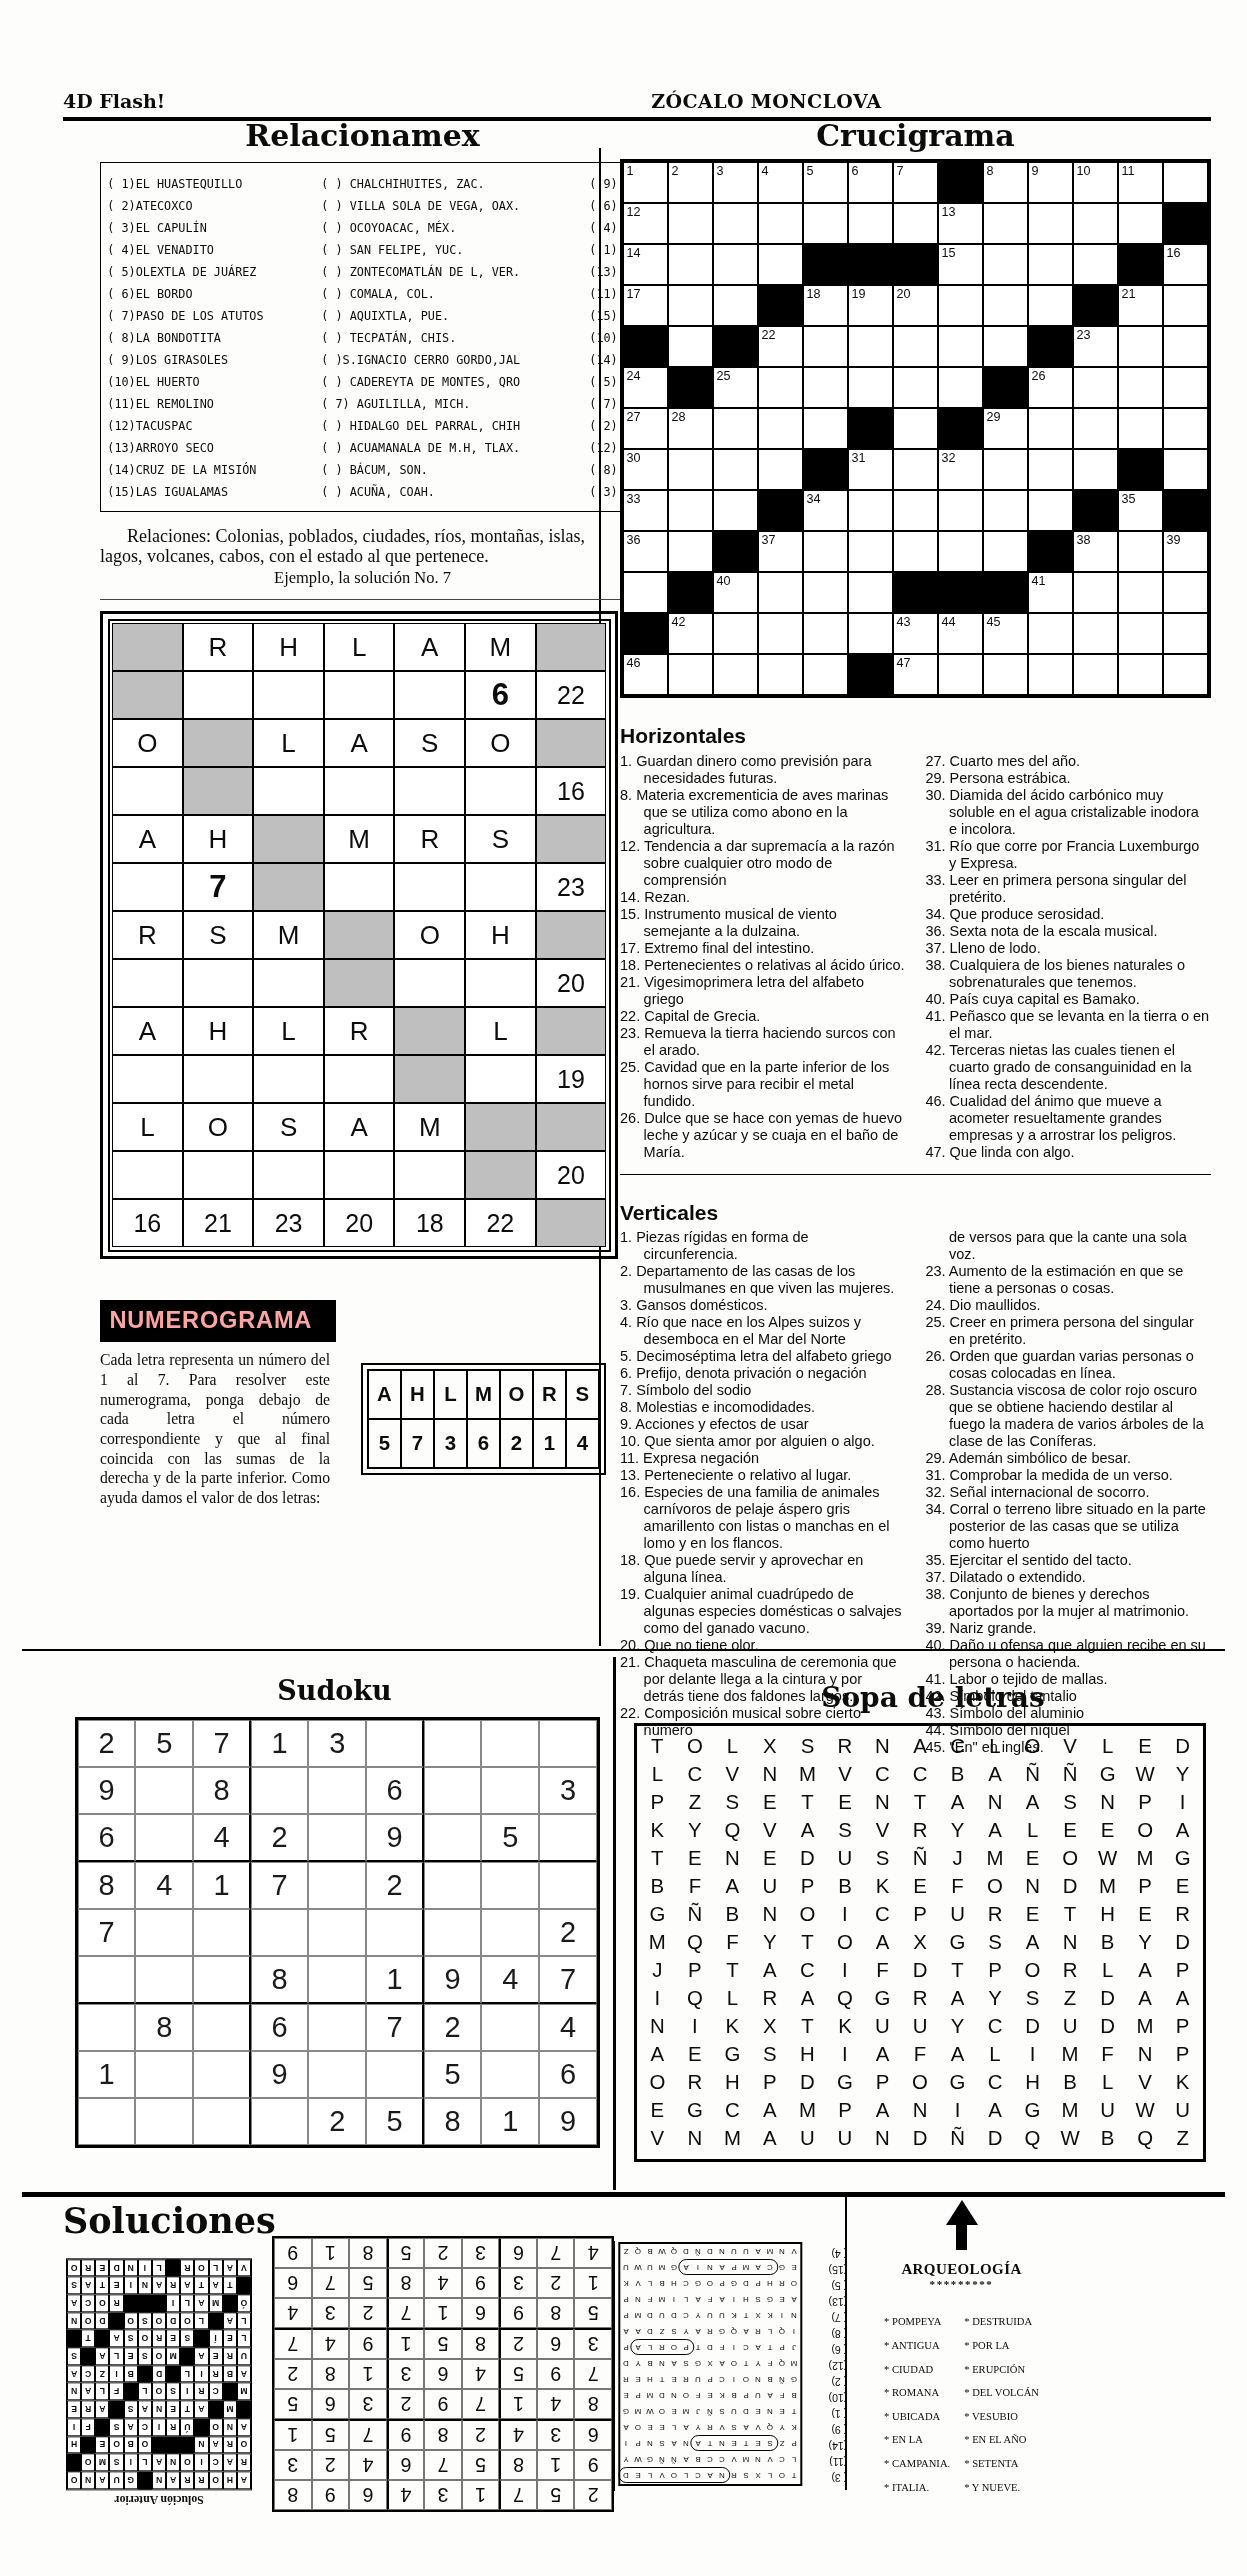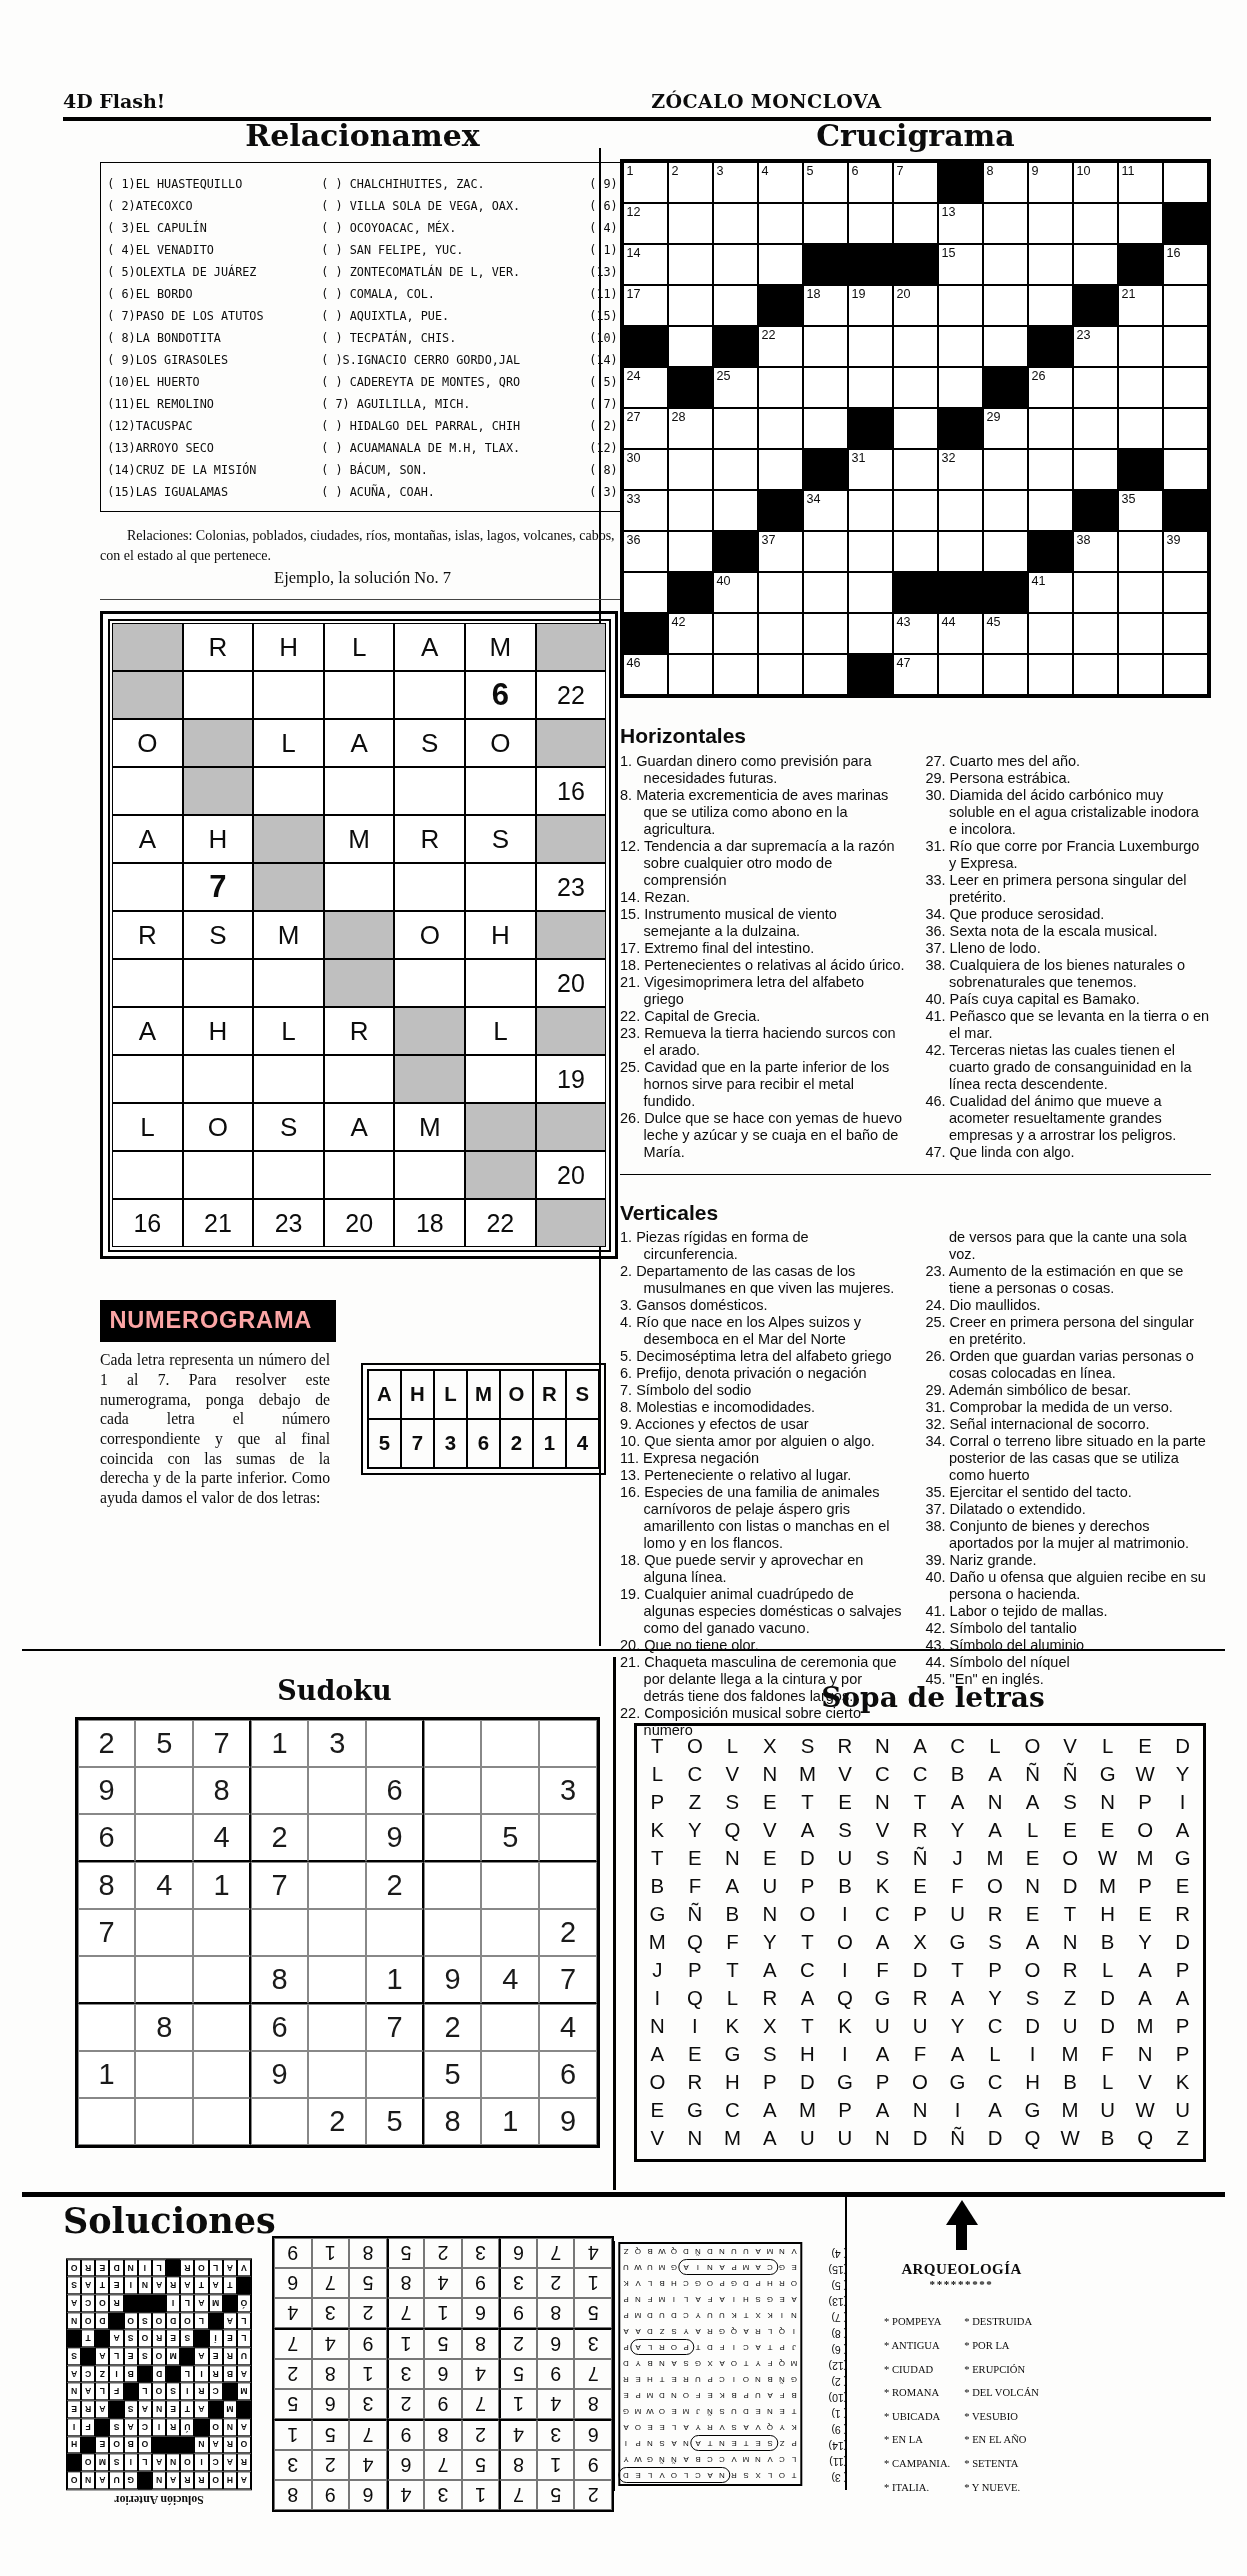--- a/index.html
+++ b/index.html
@@ -20,21 +20,21 @@
   .hdiv-bot{position:absolute;left:22px;top:2192px;width:1203px;height:4.7px;background:#000;}
 
   
   .rel{position:absolute;left:63px;top:118px;width:525px;padding-left:37px;}
   .rel-title{text-align:center;font-family:"DejaVu Serif",serif;font-weight:bold;font-size:30px;}
   .rel-box{margin-top:9.4px;border:1.6px solid #000;padding:9.4px 6.3px 7.9px 6.3px;}
   .rel-row{display:flex;font-family:"DejaVu Sans Mono",monospace;font-size:11.8px;line-height:22px;white-space:pre;}
   .rel-left{width:214px;}
   .rel-mid{flex:1;}
   .rel-num{width:38px;text-align:right;}
-  .rel-note{margin-top:14px;font-family:"Liberation Serif",serif;font-size:14px;line-height:20.4px;text-indent:27px;}
+  .rel-note{margin-top:14px;font-family:"Liberation Serif",serif;font-size:18px;line-height:20.4px;text-indent:27px;}
   .rel-example{margin-top:1.6px;text-align:center;font-family:"Liberation Serif",serif;font-size:16.5px;}
   .rel-rule{border:none;border-top:1.6px solid #444;margin:11px 0 0 0;}
 
   
   .num-outer{margin-top:11px;border:3.9px solid #000;padding:4.7px;width:503px;}
   .num-inner{border:2.4px solid #000;padding:2.4px;}
   .num-grid{display:grid;grid-template-columns:repeat(7,1fr);}
   .num-cell{border:0.8px solid #000;height:46px;display:flex;align-items:center;justify-content:center;
             font-size:26px;background:#fff;}
   .num-cell.gray{background:#bfbfbf;}
@@ -594,20 +594,21 @@
           <div class="clue"><span>20. </span><span>Que no tiene olor.</span></div>
           <div class="clue"><span>21. </span><span>Chaqueta masculina de ceremonia que por delante llega a la cintura y por detrás tiene dos faldones largos.</span></div>
           <div class="clue"><span>22. </span><span>Composición musical sobre cierto número</span></div>
         </div>
       <div class="clue-col" id="vclues2">
           <div class="clue-cont">de versos para que la cante una sola voz.</div>
           <div class="clue"><span>23. </span><span>Aumento de la estimación en que se tiene a personas o cosas.</span></div>
           <div class="clue"><span>24. </span><span>Dio maullidos.</span></div>
           <div class="clue"><span>25. </span><span>Creer en primera persona del singular en pretérito.</span></div>
           <div class="clue"><span>26. </span><span>Orden que guardan varias personas o cosas colocadas en línea.</span></div>
+          <div class="clue"><span>28. </span><span>Sustancia viscosa de color rojo oscuro que se obtiene haciendo destilar al fuego la madera de varios árboles de la clase de las Coníferas.</span></div>
           <div class="clue"><span>29. </span><span>Ademán simbólico de besar.</span></div>
           <div class="clue"><span>31. </span><span>Comprobar la medida de un verso.</span></div>
           <div class="clue"><span>32. </span><span>Señal internacional de socorro.</span></div>
           <div class="clue"><span>34. </span><span>Corral o terreno libre situado en la parte posterior de las casas que se utiliza como huerto</span></div>
           <div class="clue"><span>35. </span><span>Ejercitar el sentido del tacto.</span></div>
           <div class="clue"><span>37. </span><span>Dilatado o extendido.</span></div>
           <div class="clue"><span>38. </span><span>Conjunto de bienes y derechos aportados por la mujer al matrimonio.</span></div>
           <div class="clue"><span>39. </span><span>Nariz grande.</span></div>
           <div class="clue"><span>40. </span><span>Daño u ofensa que alguien recibe en su persona o hacienda.</span></div>
           <div class="clue"><span>41. </span><span>Labor o tejido de mallas.</span></div>

